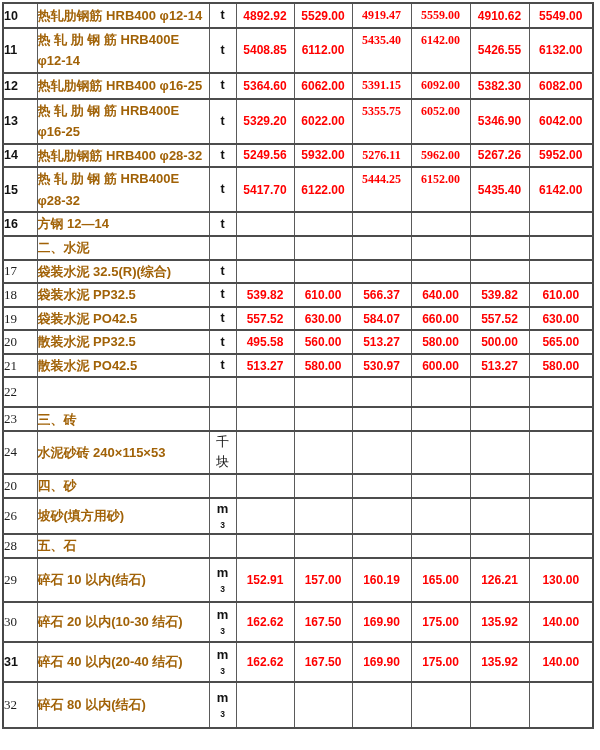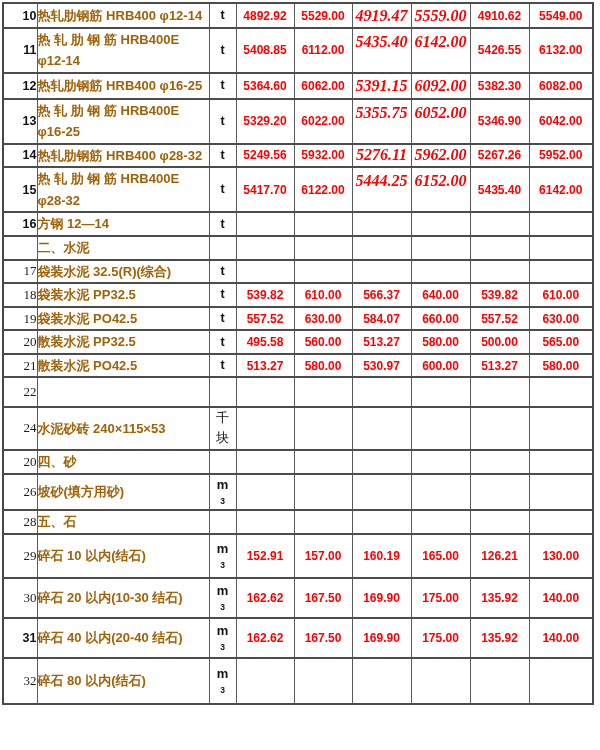--- a/index.html
+++ b/index.html
@@ -19,21 +19,21 @@
   table.price{border:2px solid #474747;}
   table.price td{
     border-left:1px solid #5a5a5a;
     border-right:1px solid #5a5a5a;
     border-top:2px solid #4c4c4c;
     border-bottom:2px solid #4c4c4c;
     padding:0;
     overflow:hidden;
   }
   td.num{
-    text-align:right;
+    text-align:left;
     vertical-align:middle;
     font-family:"Liberation Serif",serif;
     font-size:13px;color:#1d1d1d;
   }
   td.num.bold{
     font-family:"Liberation Sans",sans-serif;
     font-weight:bold;font-size:12.5px;color:#111;
   }
   td.name{
     padding-left:8px;padding-right:2px;
@@ -49,21 +49,21 @@
   }
   td.unit.stackM{font-size:8.5px;line-height:1.5;}
   td.unit.stackM::first-line{font-size:13px;}
   td.unit.stackCN{font-weight:normal;font-size:13px;line-height:1.55;}
   td.val{
     text-align:center;vertical-align:middle;
     color:#ff0000;font-weight:bold;font-size:12px;
     font-family:"Liberation Sans",sans-serif;
     letter-spacing:0;
   }
-  td.val.serif{font-family:"Liberation Serif",serif;font-size:16px;font-style:italic;}
+  td.val.serif{font-family:"Liberation Serif",serif;font-size:12px;}
   td.val.vtop{vertical-align:top;padding-top:4px;}
 </style>
 </head>
 <body>
 
 <div class="page">
   <table class="price">
     <colgroup>
       <col style="width:34px">
       <col style="width:172px">
@@ -226,20 +226,31 @@
           <td class="num">22</td>
           <td class="name"></td>
           <td class="unit"></td>
           <td class="val"></td>
           <td class="val"></td>
           <td class="val"></td>
           <td class="val"></td>
           <td class="val"></td>
           <td class="val"></td>
         </tr>
+        <tr style="height: 24px;">
+          <td class="num">23</td>
+          <td class="name section">三、砖</td>
+          <td class="unit"></td>
+          <td class="val"></td>
+          <td class="val"></td>
+          <td class="val"></td>
+          <td class="val"></td>
+          <td class="val"></td>
+          <td class="val"></td>
+        </tr>
         <tr style="height: 42px;">
           <td class="num">24</td>
           <td class="name">水泥砂砖  240×115×53</td>
           <td class="unit stackCN">千
 块</td>
           <td class="val"></td>
           <td class="val"></td>
           <td class="val"></td>
           <td class="val"></td>
           <td class="val"></td>

